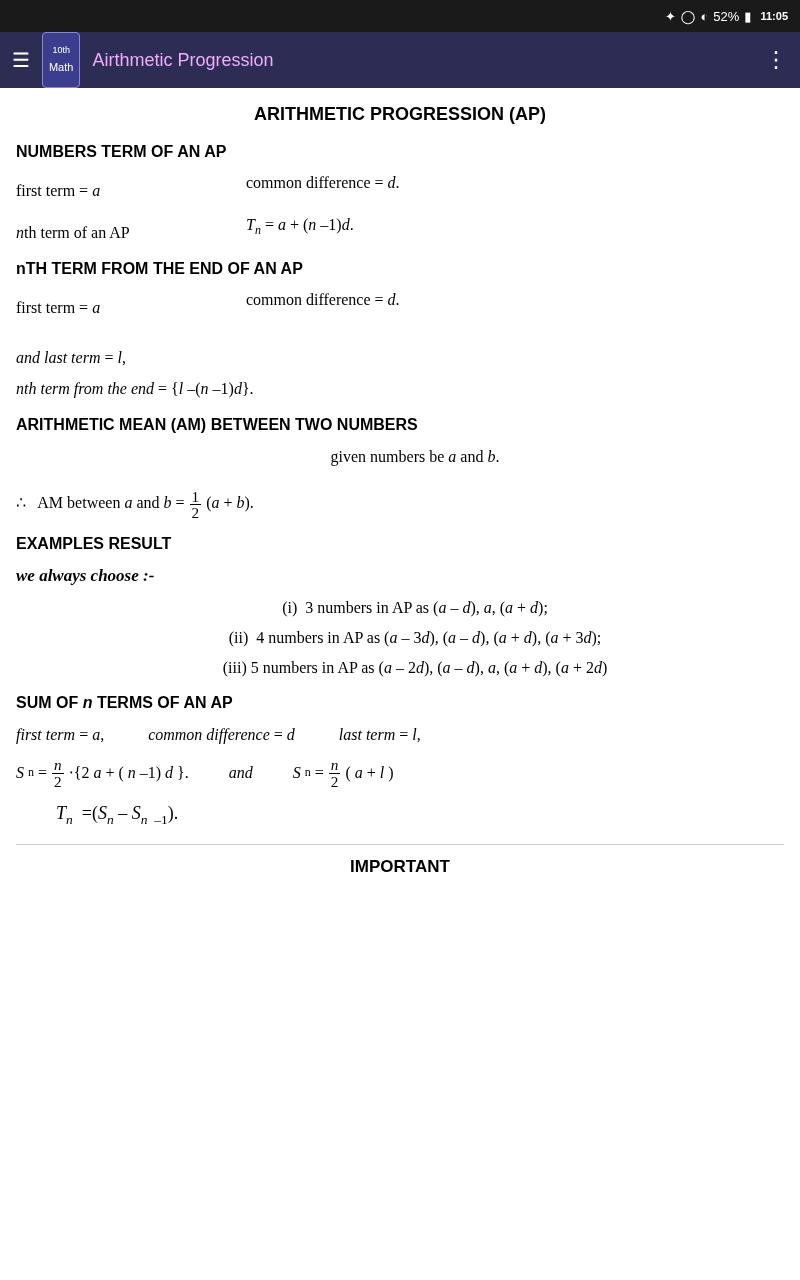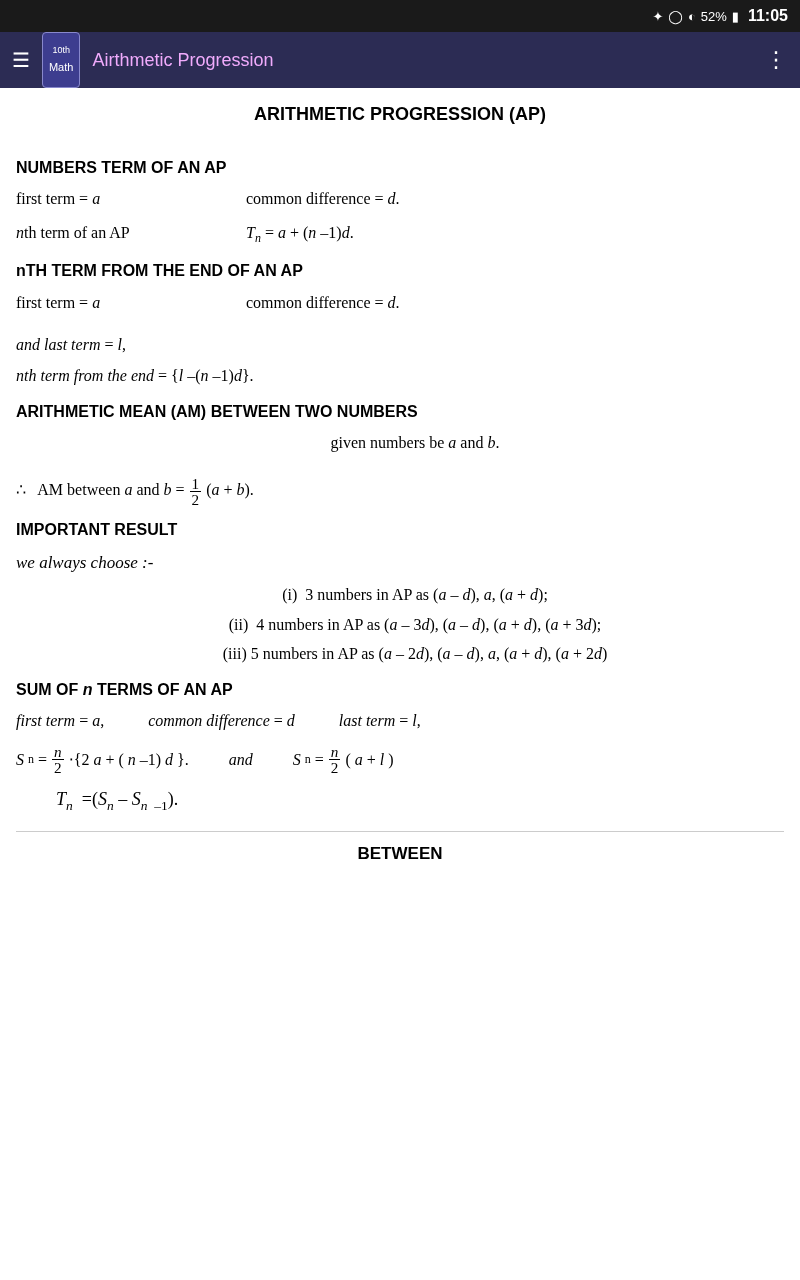--- a/index.html
+++ b/index.html
@@ -73,34 +73,34 @@
     .content {
       padding: 12px 16px 20px 16px;
       line-height: 1.6;
     }
 
     .main-title {
       text-align: center;
       font-family: Arial, sans-serif;
       font-weight: bold;
       font-size: 18px;
-      margin-bottom: 26px;
+      margin-bottom: 10px;
     }
 
     .section-heading {
       font-family: Arial, sans-serif;
       font-weight: bold;
       font-size: 16px;
       margin-top: 10px;
       margin-bottom: 6px;
     }
 
     .bold-italic {
       font-style: italic;
-      font-weight: normal;
+      font-weight: bold;
     }
 
     .math-inline {
       font-style: italic;
     }
 
     
     .frac {
       display: inline-flex;
       flex-direction: column;
@@ -134,20 +134,21 @@
     }
 
     .two-col {
       display: flex;
       align-items: flex-start;
       gap: 10px;
       margin: 4px 0;
     }
     .col-left {
       min-width: 220px;
+      margin-top: 8px;
     }
     .col-right {
       flex: 1;
     }
 
     .examples-title {
       text-align: center;
       font-family: Arial, sans-serif;
       font-weight: bold;
       font-size: 17px;
@@ -163,21 +164,21 @@
   <div class="icons">
 
     <span>✦</span>
 
     <span>◯</span>
 
     <span>◐</span>
     <span>52%</span>
 
     <span>▮</span>
-    <span style="font-size:16px;font-weight:bold;margin-left:4px;">11:05</span>
+    <span style="font-size:11px;font-weight:bold;margin-left:4px;">11:05</span>
   </div>
 </div>
 
 <div class="nav-bar">
   <span class="hamburger">☰</span>
   <div class="nav-badge">
     <div><sup>10th</sup></div>
     <div>Math</div>
   </div>
   <span class="nav-title">Airthmetic Progression</span>
@@ -216,21 +217,21 @@
 
   <div class="two-col">
     <div class="col-left">
       first term = <span class="math-inline">a</span>
     </div>
     <div class="col-right">
       common difference = <span class="math-inline">d</span>.
     </div>
   </div>
 
-  <p style="margin-top:16px;">
+  <p style="margin-top:24px;">
     <em>and last term</em> = <span class="math-inline">l</span>,
   </p>
 
   <p style="margin-top:6px;">
     <em>nth term from the end</em> = {<span class="math-inline">l</span> –(<span class="math-inline">n</span> –1)<span class="math-inline">d</span>}.
   </p>
 
   <div class="section-heading">
     <span>ARITHMETIC MEAN (AM) BETWEEN TWO NUMBERS</span>
   </div>
@@ -242,21 +243,21 @@
   <p style="margin-top:20px;">
     ∴&nbsp;&nbsp; AM between <span class="math-inline">a</span> and <span class="math-inline">b</span> =
     <span class="frac">
       <span class="num">1</span>
       <span class="den">2</span>
     </span>
     (<span class="math-inline">a</span> + <span class="math-inline">b</span>).
   </p>
 
   <div class="section-heading">
-    <span>IMPORTANT RESULT</span>
+    <span>EXAMPLES RESULT</span>
   </div>
 
   <p class="bold-italic" style="font-size:17px;">
     we always choose :-
   </p>
 
   <p class="indent1" style="margin-top:6px;">
     (i)&nbsp; 3 numbers in AP as (<span class="math-inline">a</span> – <span class="math-inline">d</span>), <span class="math-inline">a</span>, (<span class="math-inline">a</span> + <span class="math-inline">d</span>);
   </p>
 
@@ -296,15 +297,15 @@
       </span>
       (<em>a</em> + <em>l</em>)
     </div>
   </div>
 
 
   <p style="margin-top:8px;padding-left:40px;font-size:18px;">
     <em>T</em><sub><em>n</em></sub> &nbsp;=(<em>S</em><sub><em>n</em></sub> – <em>S</em><sub><em>n</em> &nbsp;–1</sub>).
   </p>
 
-  <div class="examples-title">BETWEEN</div>
+  <div class="examples-title">IMPORTANT</div>
 
 </div>
 
 </body></html>

